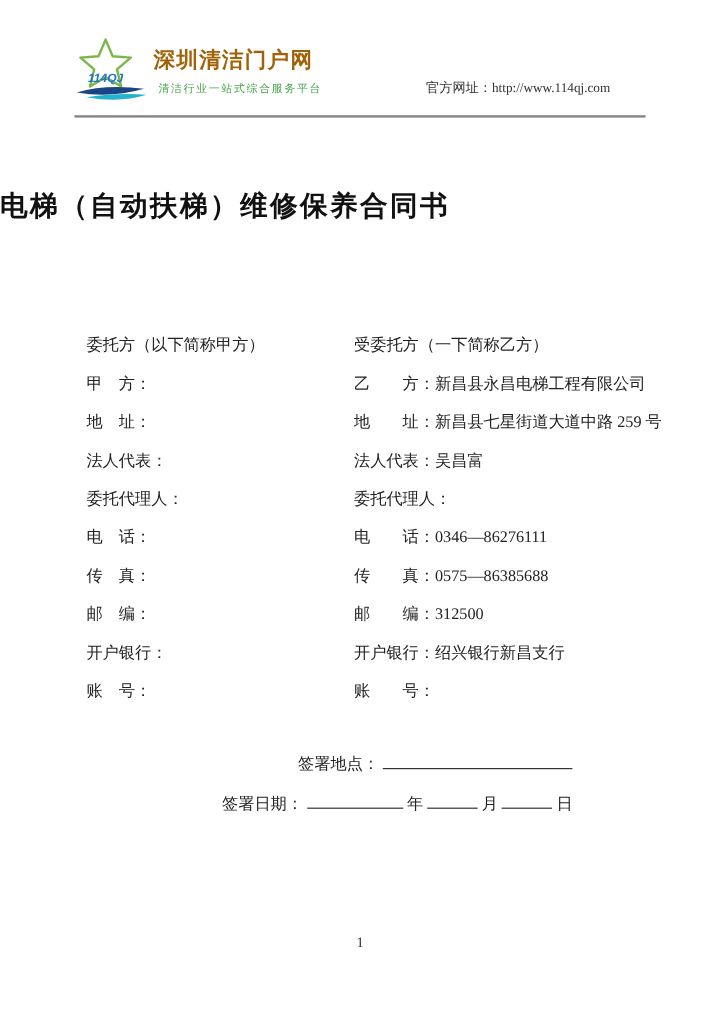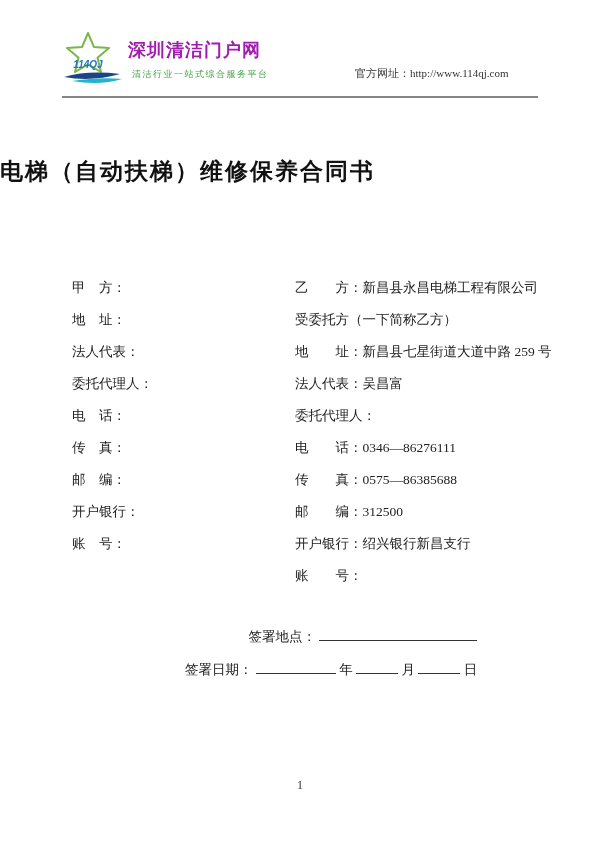--- a/index.html
+++ b/index.html
@@ -9,21 +9,21 @@
     margin:0 auto;
     background:#ffffff;
     font-family:"Liberation Serif","DejaVu Serif",serif;
     color:#222;
     overflow:hidden;
   }
   
   .logo{position:absolute;left:62px;top:30px;display:flex;align-items:flex-start;}
   .logo svg{display:block;}
   .logo-text{margin-left:4px;padding-top:8px;}
-  .site-name{font-size:18px;font-weight:bold;color:#a21caf;letter-spacing:1px;font-family:"Liberation Sans","DejaVu Sans",sans-serif;}
+  .site-name{font-size:18px;font-weight:bold;color:#a16207;letter-spacing:1px;font-family:"Liberation Sans","DejaVu Sans",sans-serif;}
   .tagline{font-size:9px;color:#45a447;letter-spacing:1.5px;margin-top:6px;margin-left:4px;font-family:"Liberation Sans","DejaVu Sans",sans-serif;}
   .official{position:absolute;left:355px;top:66px;font-size:11px;color:#333;text-align:center;}
   .header-rule{position:absolute;left:62px;right:62px;top:96px;border-top:2px solid #858585;}
   
   .doc-title{position:absolute;left:0;right:0;top:156px;text-align:left;
     font-size:23px;font-weight:bold;letter-spacing:2px;color:#111;}
   
   .contract-no{position:absolute;left:72px;top:226px;font-size:14px;height:26px;line-height:26px;}
   .boxes{font-family:"DejaVu Sans",sans-serif;font-size:20px;letter-spacing:3px;color:#444;vertical-align:-2px;}
   
@@ -62,34 +62,35 @@
   <div class="official">
     <span>官方网址：</span><span>http://www.114qj.com</span>
   </div>
 
   <div class="header-rule"></div>
 
   <div class="doc-title">电梯（自动扶梯）维修保养合同书</div>
 
 
   <div class="col col-a">
+    <div class="prow">委托方（以下简称甲方）</div>
     <div class="prow"><span>甲　方：</span><span></span></div>
     <div class="prow"><span>地　址：</span><span></span></div>
     <div class="prow"><span>法人代表：</span><span></span></div>
     <div class="prow"><span>委托代理人：</span><span></span></div>
     <div class="prow"><span>电　话：</span><span></span></div>
     <div class="prow"><span>传　真：</span><span></span></div>
     <div class="prow"><span>邮　编：</span><span></span></div>
     <div class="prow"><span>开户银行：</span><span></span></div>
     <div class="prow"><span>账　号：</span><span></span></div>
   </div>
 
   <div class="col col-b">
+    <div class="prow">受委托方（一下简称乙方）</div>
     <div class="prow"><span>乙　　方：</span><span>新昌县永昌电梯工程有限公司</span></div>
-    <div class="prow">受委托方（一下简称乙方）</div>
     <div class="prow"><span>地　　址：</span><span>新昌县七星街道大道中路 259 号</span></div>
     <div class="prow"><span>法人代表：</span><span>吴昌富</span></div>
     <div class="prow"><span>委托代理人：</span><span></span></div>
     <div class="prow"><span>电　　话：</span><span>0346—86276111</span></div>
     <div class="prow"><span>传　　真：</span><span>0575—86385688</span></div>
     <div class="prow"><span>邮　　编：</span><span>312500</span></div>
     <div class="prow"><span>开户银行：</span><span>绍兴银行新昌支行</span></div>
     <div class="prow"><span>账　　号：</span><span></span></div>
   </div>
 

